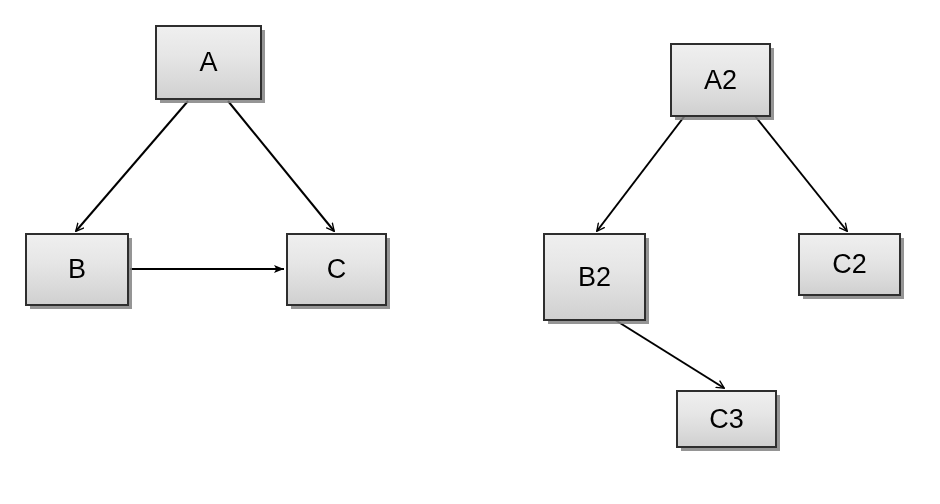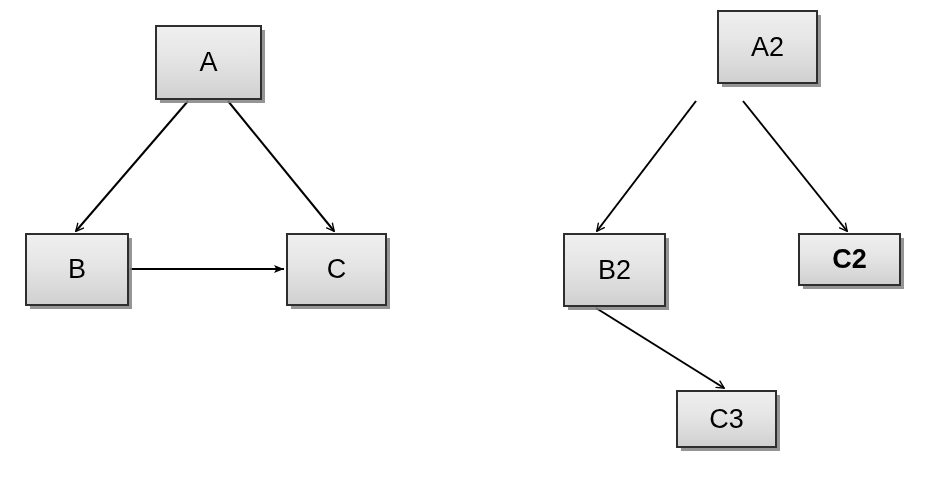--- a/index.html
+++ b/index.html
@@ -73,27 +73,27 @@
   <div id="nodes-layer">
       <div class="node" style="left: 155px; top: 25px; width: 107px; height: 75px;">
         <span class="node-label">A</span>
       </div>
       <div class="node" style="left: 25px; top: 233px; width: 104px; height: 73px;">
         <span class="node-label">B</span>
       </div>
       <div class="node" style="left: 286px; top: 233px; width: 101px; height: 73px;">
         <span class="node-label">C</span>
       </div>
-      <div class="node" style="left: 670px; top: 10px; width: 101px; height: 74px; margin-left: 47px;">
+      <div class="node" style="left: 670px; top: 43px; width: 101px; height: 74px;">
         <span class="node-label">A2</span>
       </div>
-      <div class="node" style="left: 563px; top: 233px; width: 103px; height: 74px; text-align: right;">
+      <div class="node" style="left: 543px; top: 233px; width: 103px; height: 88px; text-align: right;">
         <span class="node-label">B2</span>
       </div>
-      <div class="node" style="left: 798px; top: 233px; width: 103px; height: 53px; font-weight: bold;">
+      <div class="node" style="left: 798px; top: 233px; width: 103px; height: 63px;">
         <span class="node-label">C2</span>
       </div>
       <div class="node" style="left: 676px; top: 390px; width: 101px; height: 58px;">
         <span class="node-label">C3</span>
       </div>
     </div>
 
 </div>
 
 </body></html>

